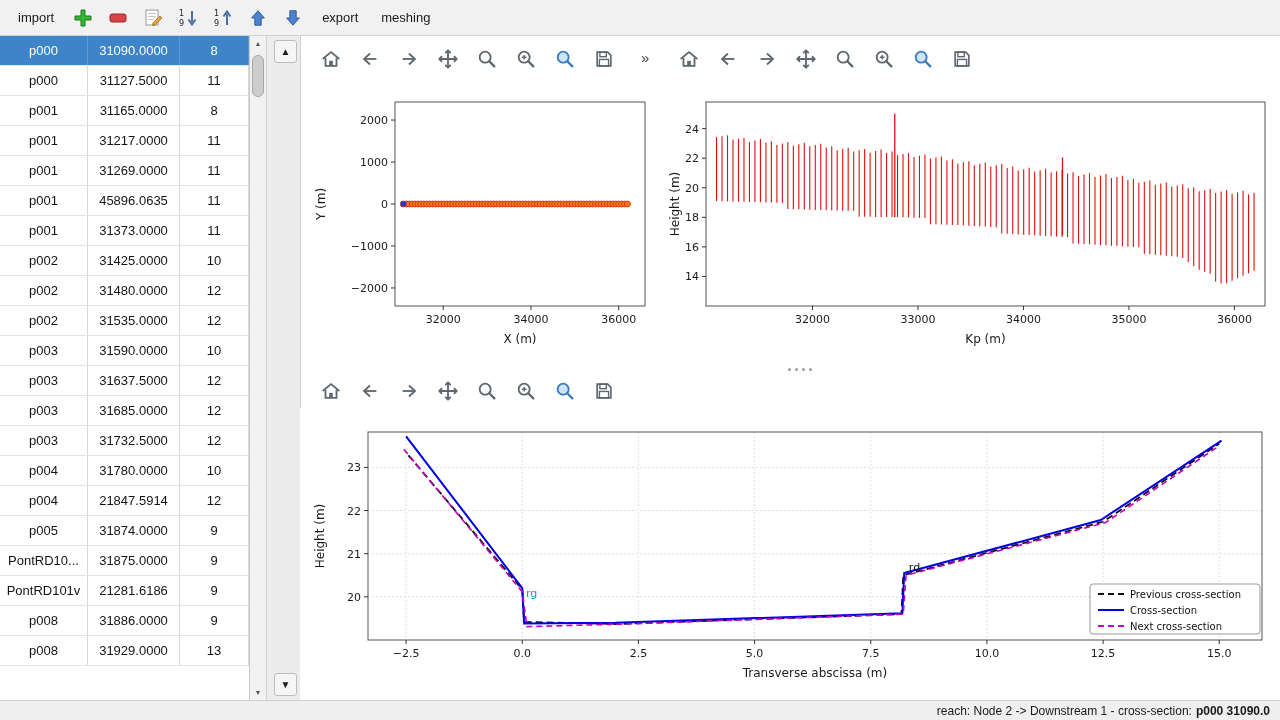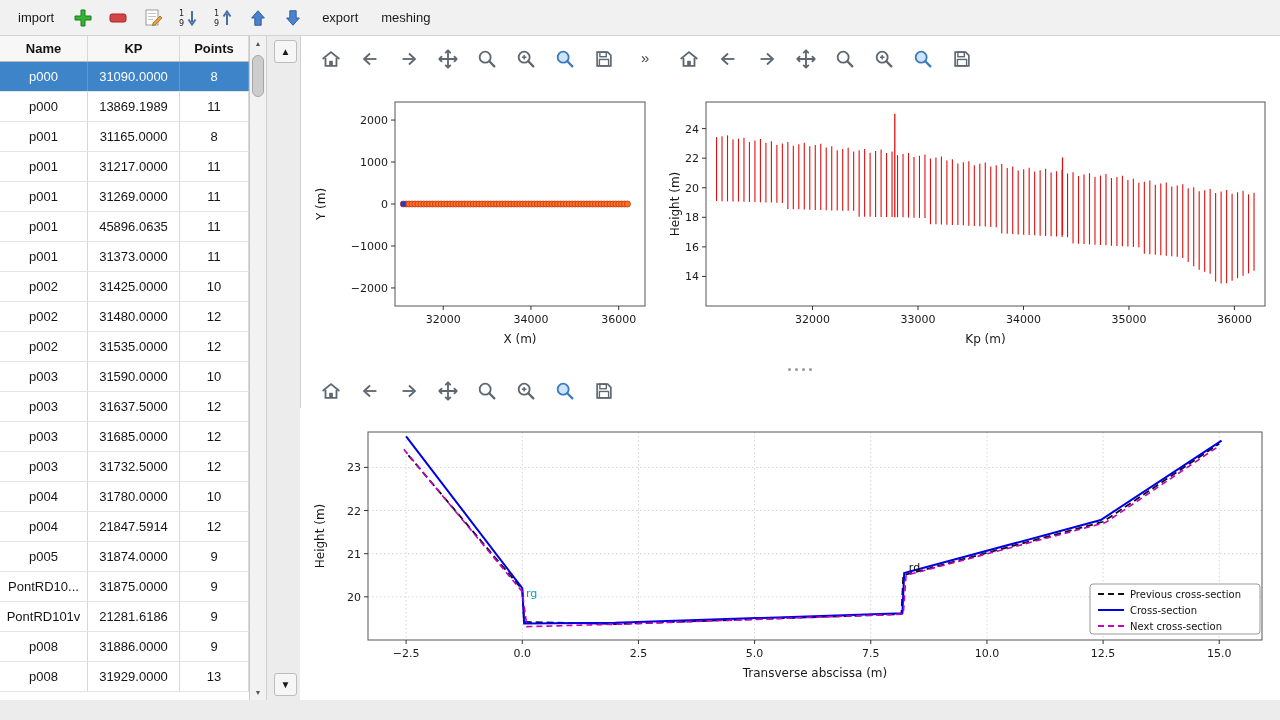--- a/index.html
+++ b/index.html
@@ -102,34 +102,29 @@
       <svg viewBox="0 0 22 22" width="20" height="20">
           <path d="M11 19 L4 11 H7.5 V3 H14.5 V11 H18 Z" fill="#4b82cf" stroke="#2a5796"></path>
         </svg>
     </button>
     <button class="txt-btn" style="">export</button>
     <button class="txt-btn">meshing</button>
   </div>
 
   <div class="left-panel">
     <div class="table">
-      <div class="thead">
-        <div class="th c0">Name</div>
-        <div class="th c1">KP</div>
-        <div class="th c2">Points</div>
-      </div>
       <div id="table-body">
           <div class="trow selected">
             <div class="td c0">p000</div>
             <div class="td c1">31090.0000</div>
             <div class="td c2">8</div>
           </div>
           <div class="trow">
             <div class="td c0">p000</div>
-            <div class="td c1">13869.1989</div>
+            <div class="td c1">31127.5000</div>
             <div class="td c2">11</div>
           </div>
           <div class="trow">
             <div class="td c0">p001</div>
             <div class="td c1">31165.0000</div>
             <div class="td c2">8</div>
           </div>
           <div class="trow">
             <div class="td c0">p001</div>
             <div class="td c1">31217.0000</div>
@@ -677,13 +672,17 @@
       <text transform="translate(24 128) rotate(-90)" font-size="12" text-anchor="middle" fill="#1a1a1a" font-family="DejaVu Sans, sans-serif">Height (m)</text>
     </svg>
 
   <div class="splitter-dots">
       <i></i>
       <i></i>
       <i></i>
       <i></i>
     </div>
 
+  <div class="statusbar">
+    <span>reach: Node 2 -&gt; Downstream 1 - cross-section: </span>
+    <b>p000 31090.0</b>
+  </div>
 </div>
 
 </body></html>

